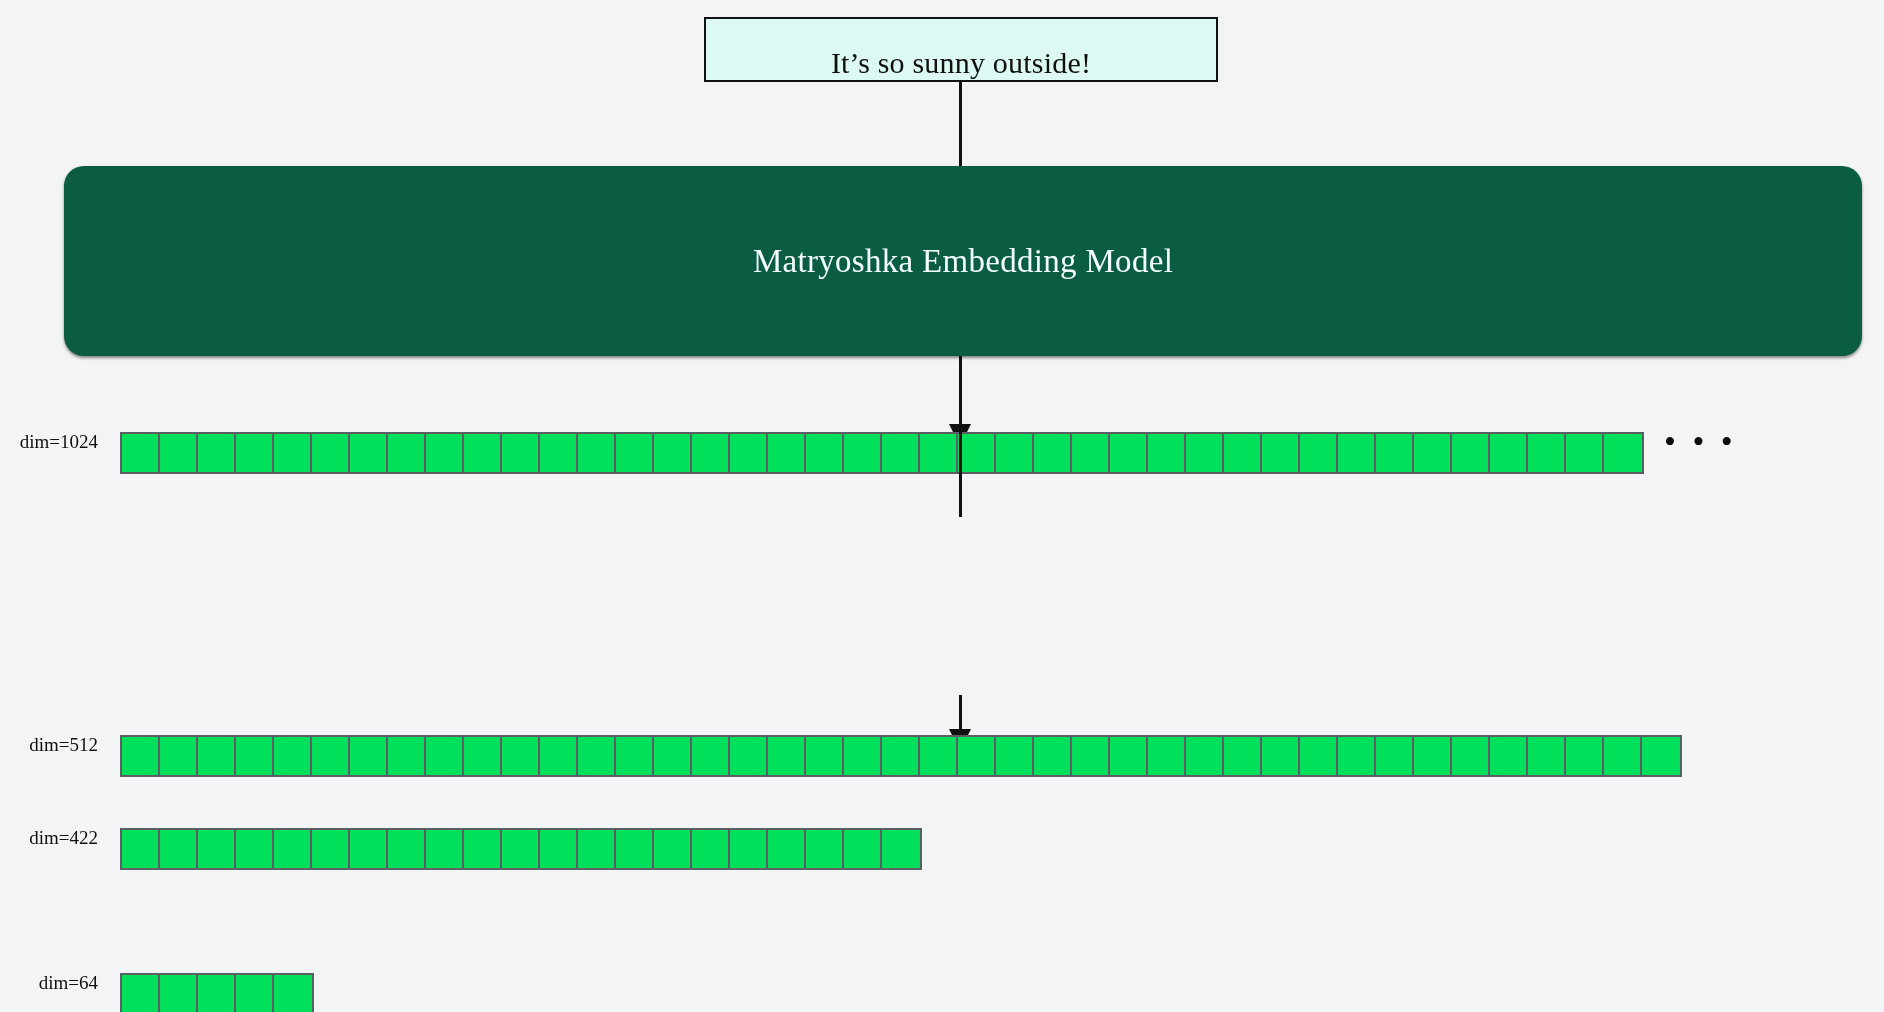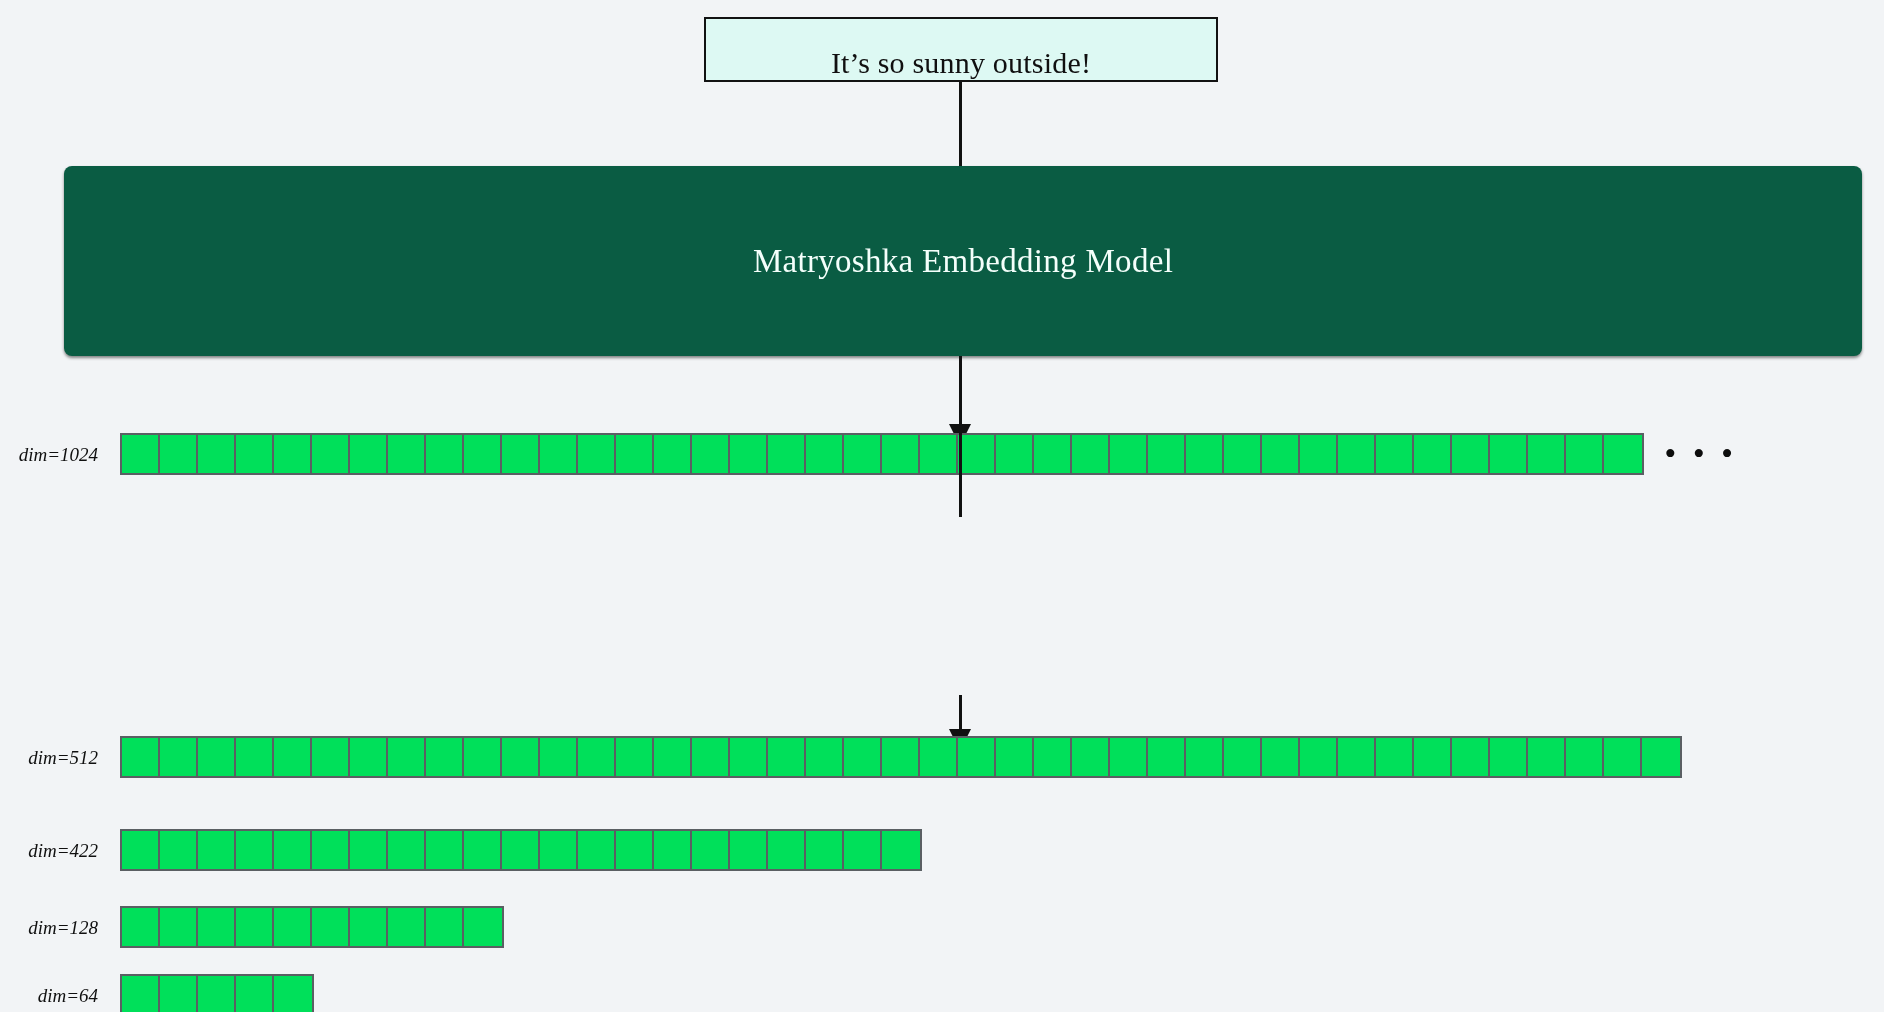--- a/index.html
+++ b/index.html
@@ -39,21 +39,21 @@
     color: #101010;
     letter-spacing: 0.2px;
     white-space: nowrap;
   }
 
   
   .proc-box {
     position: absolute;
     box-sizing: border-box;
     background: #0a5c43;
-    border-radius: 8px;
+    border-radius: 20px;
     display: flex;
     align-items: center;
     justify-content: center;
     box-shadow: 0 2px 3px rgba(40,40,40,0.55);
   }
   .proc-box .label {
     font-size: 33px;
     color: #f4fffb;
     letter-spacing: 0.3px;
     white-space: nowrap;
@@ -89,23 +89,21 @@
   #conn-2 { left: 959px; top: 356px; height: 76px; }
   #arrow-2 { left: 949px; top: 424px; }
   #conn-3 { left: 959px; top: 424px; height: 93px; }
   #conn-4 { left: 959px; top: 695px; height: 56px; }
   #arrow-4 { left: 949px; top: 729px; }
 
   
   .dim-row {
     position: absolute;
     display: flex;
-    align-items: center;
     height: 44px;
-    font-style: italic;
   }
   .dim-label {
     position: absolute;
     right: 100%;
     margin-right: 22px;
     font-size: 19px;
     color: #101010;
     white-space: nowrap;
     line-height: 1;
   }
@@ -277,35 +275,20 @@
         <div class="cell"></div>
         <div class="cell"></div>
         <div class="cell"></div>
         <div class="cell"></div>
         <div class="cell"></div>
         <div class="cell"></div>
         <div class="cell"></div>
       </div>
   </div>
 
-  <div class="dim-row" id="row-128">
-    <span class="dim-label">dim=128</span>
-    <div class="cells">
-        <div class="cell"></div>
-        <div class="cell"></div>
-        <div class="cell"></div>
-        <div class="cell"></div>
-        <div class="cell"></div>
-        <div class="cell"></div>
-        <div class="cell"></div>
-        <div class="cell"></div>
-        <div class="cell"></div>
-        <div class="cell"></div>
-      </div>
-  </div>
 
   <div class="dim-row" id="row-64">
     <span class="dim-label">dim=64</span>
     <div class="cells">
         <div class="cell"></div>
         <div class="cell"></div>
         <div class="cell"></div>
         <div class="cell"></div>
         <div class="cell"></div>
       </div>

